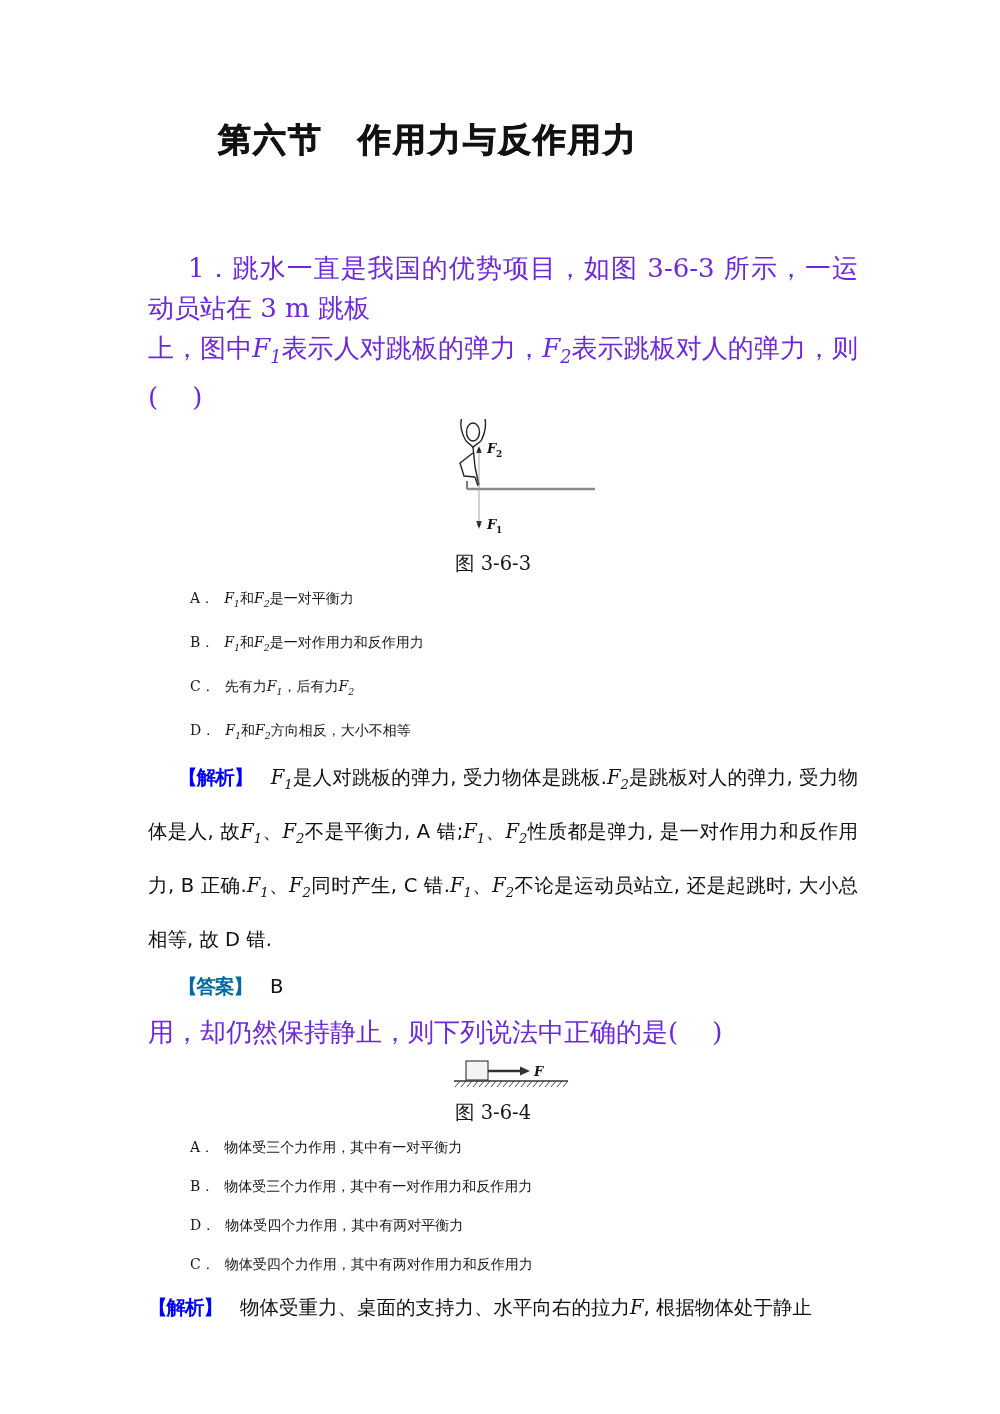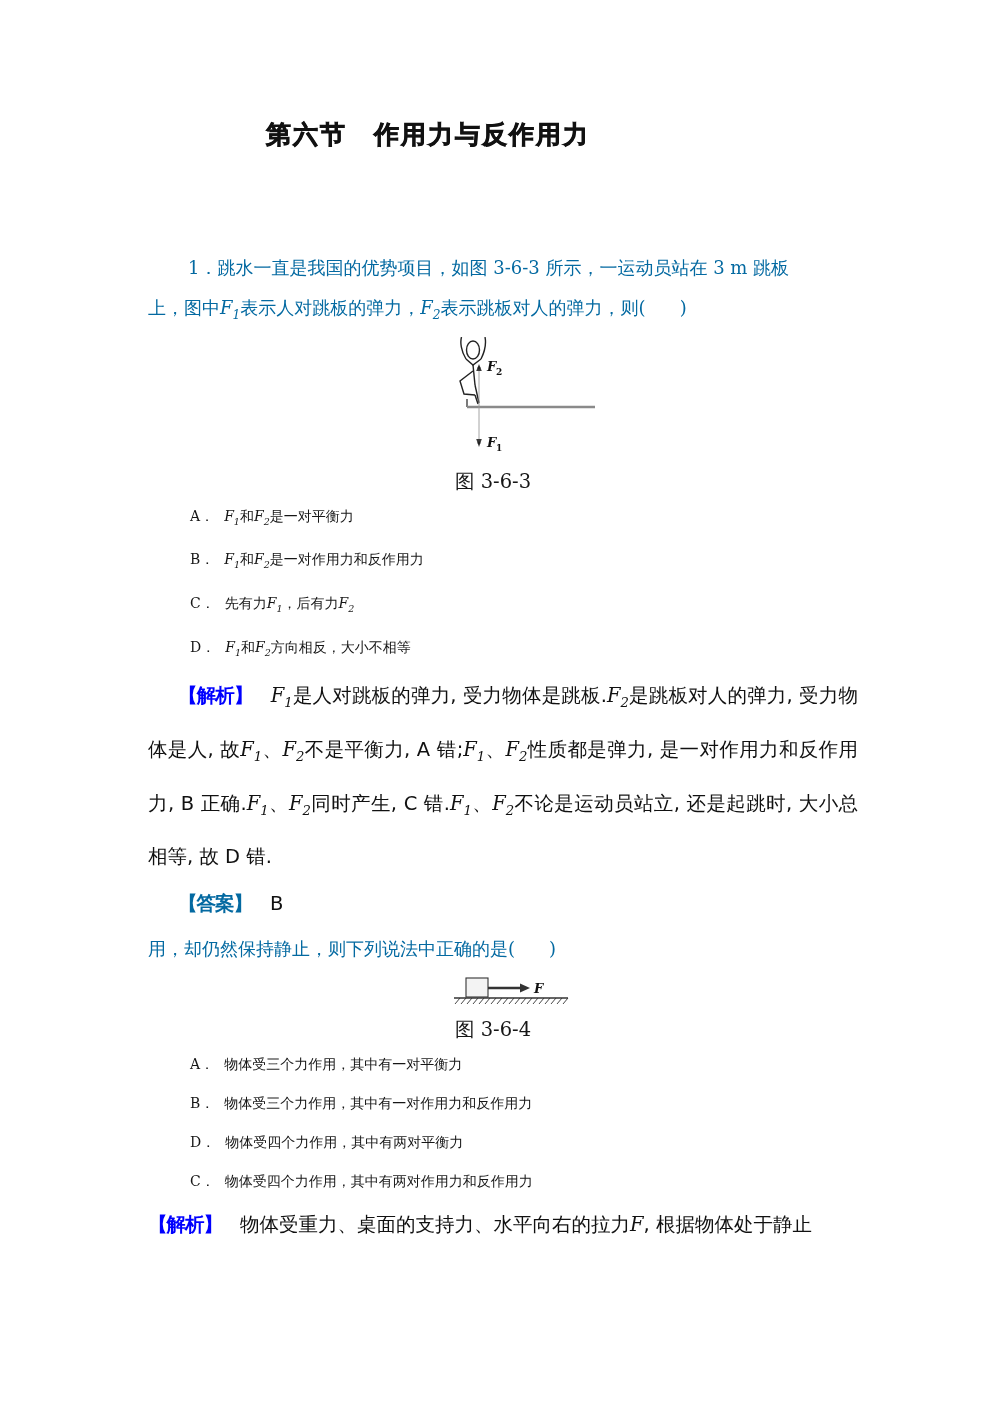--- a/index.html
+++ b/index.html
@@ -25,43 +25,43 @@
 
   
   .doc-title {
     position: absolute;
     left: 0;
     top: 118px;
     width: 856px;
     text-align: center;
     font-family: "DejaVu Sans", "Liberation Sans", sans-serif;
     font-weight: 700;
-    font-size: 25px;
+    font-size: 33px;
     letter-spacing: 2px;
     color: #151515;
     -webkit-text-stroke: 0.7px #111;
   }
 
   
   .content {
     position: absolute;
     left: 148px;
     top: 248px;
     width: 710px;
   }
 
   .q-block { margin-bottom: 2px; }
 
   p.body {
     margin: 0 0 0 0;
-    font-size: 18px;
+    font-size: 26px;
     line-height: 40px;
     text-align: justify;
     text-justify: inter-ideograph;
-    color: #0369a1;
+    color: #6d28d9;
   }
   p.body.indent { text-indent: 40px; }
 
   p.options {
     margin: 0;
     font-size: 14px;
     line-height: 39px;
     text-indent: 42px;
     color: #161616;
   }

